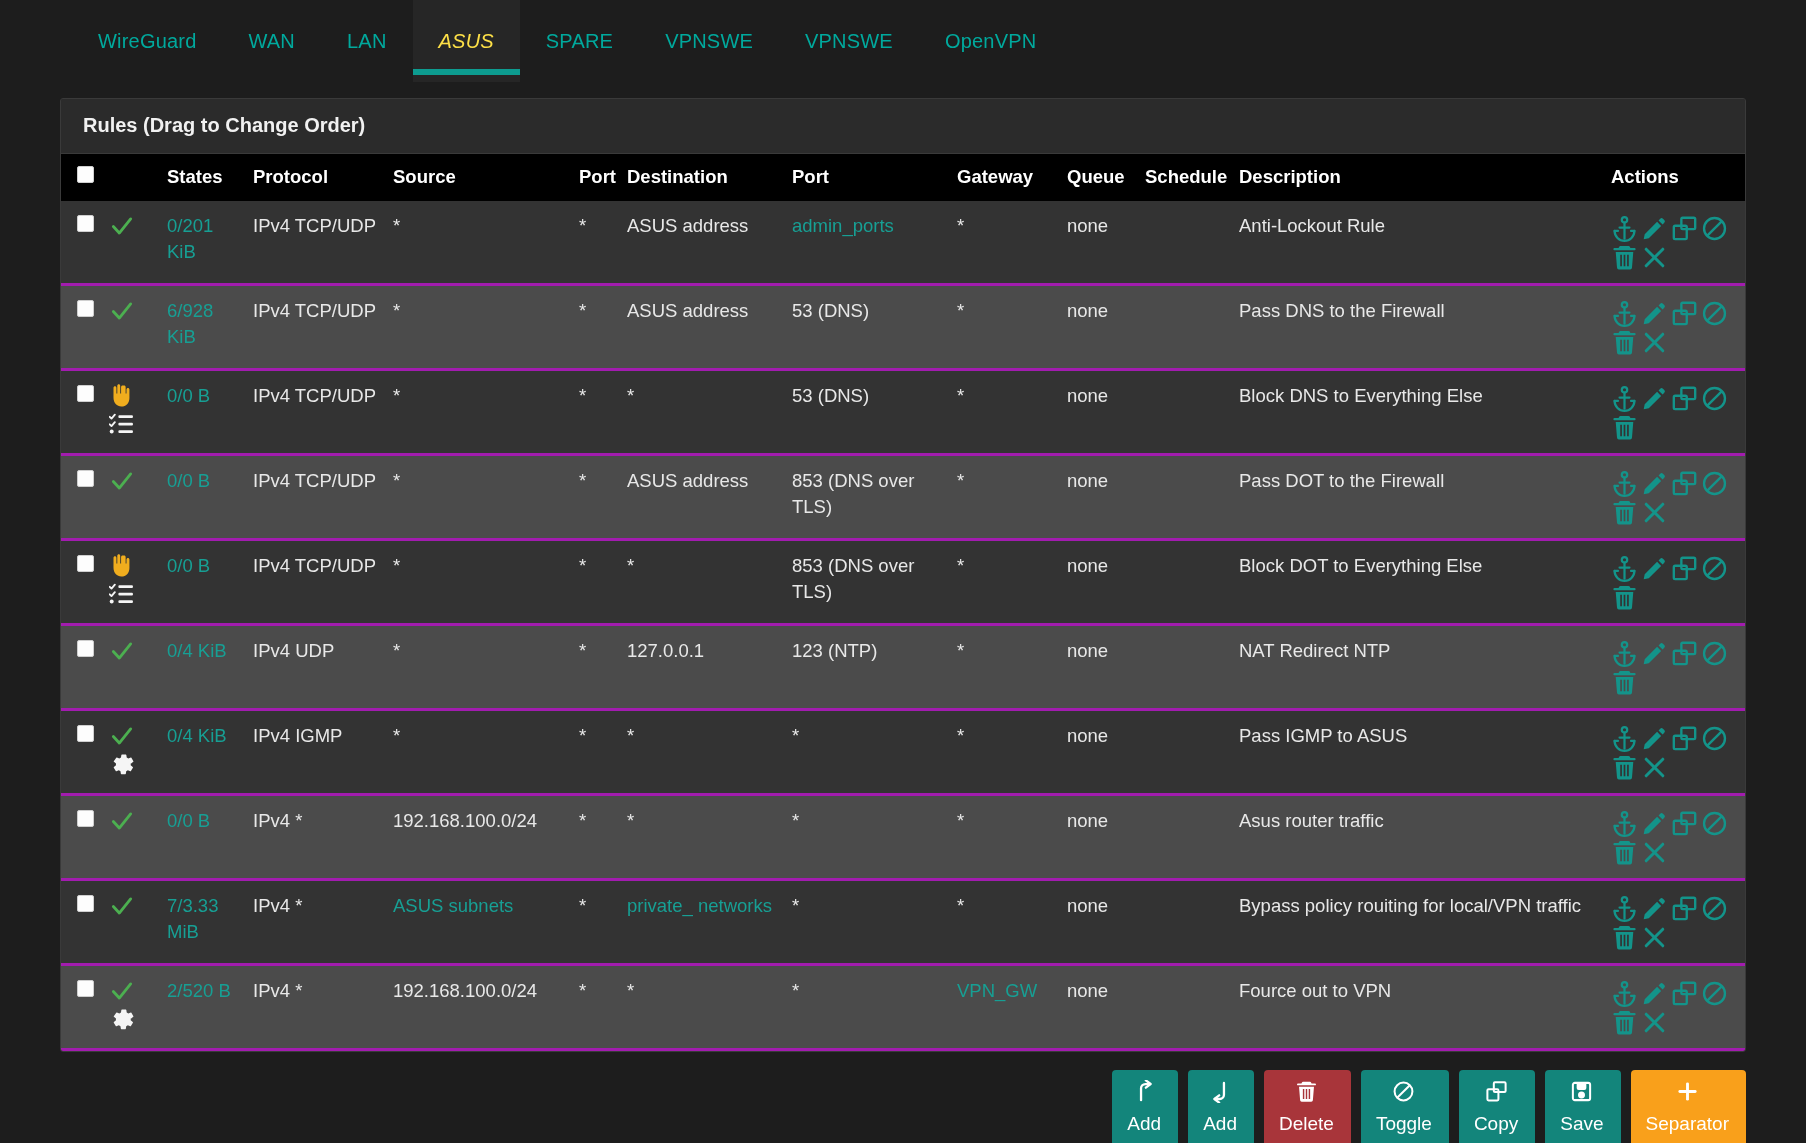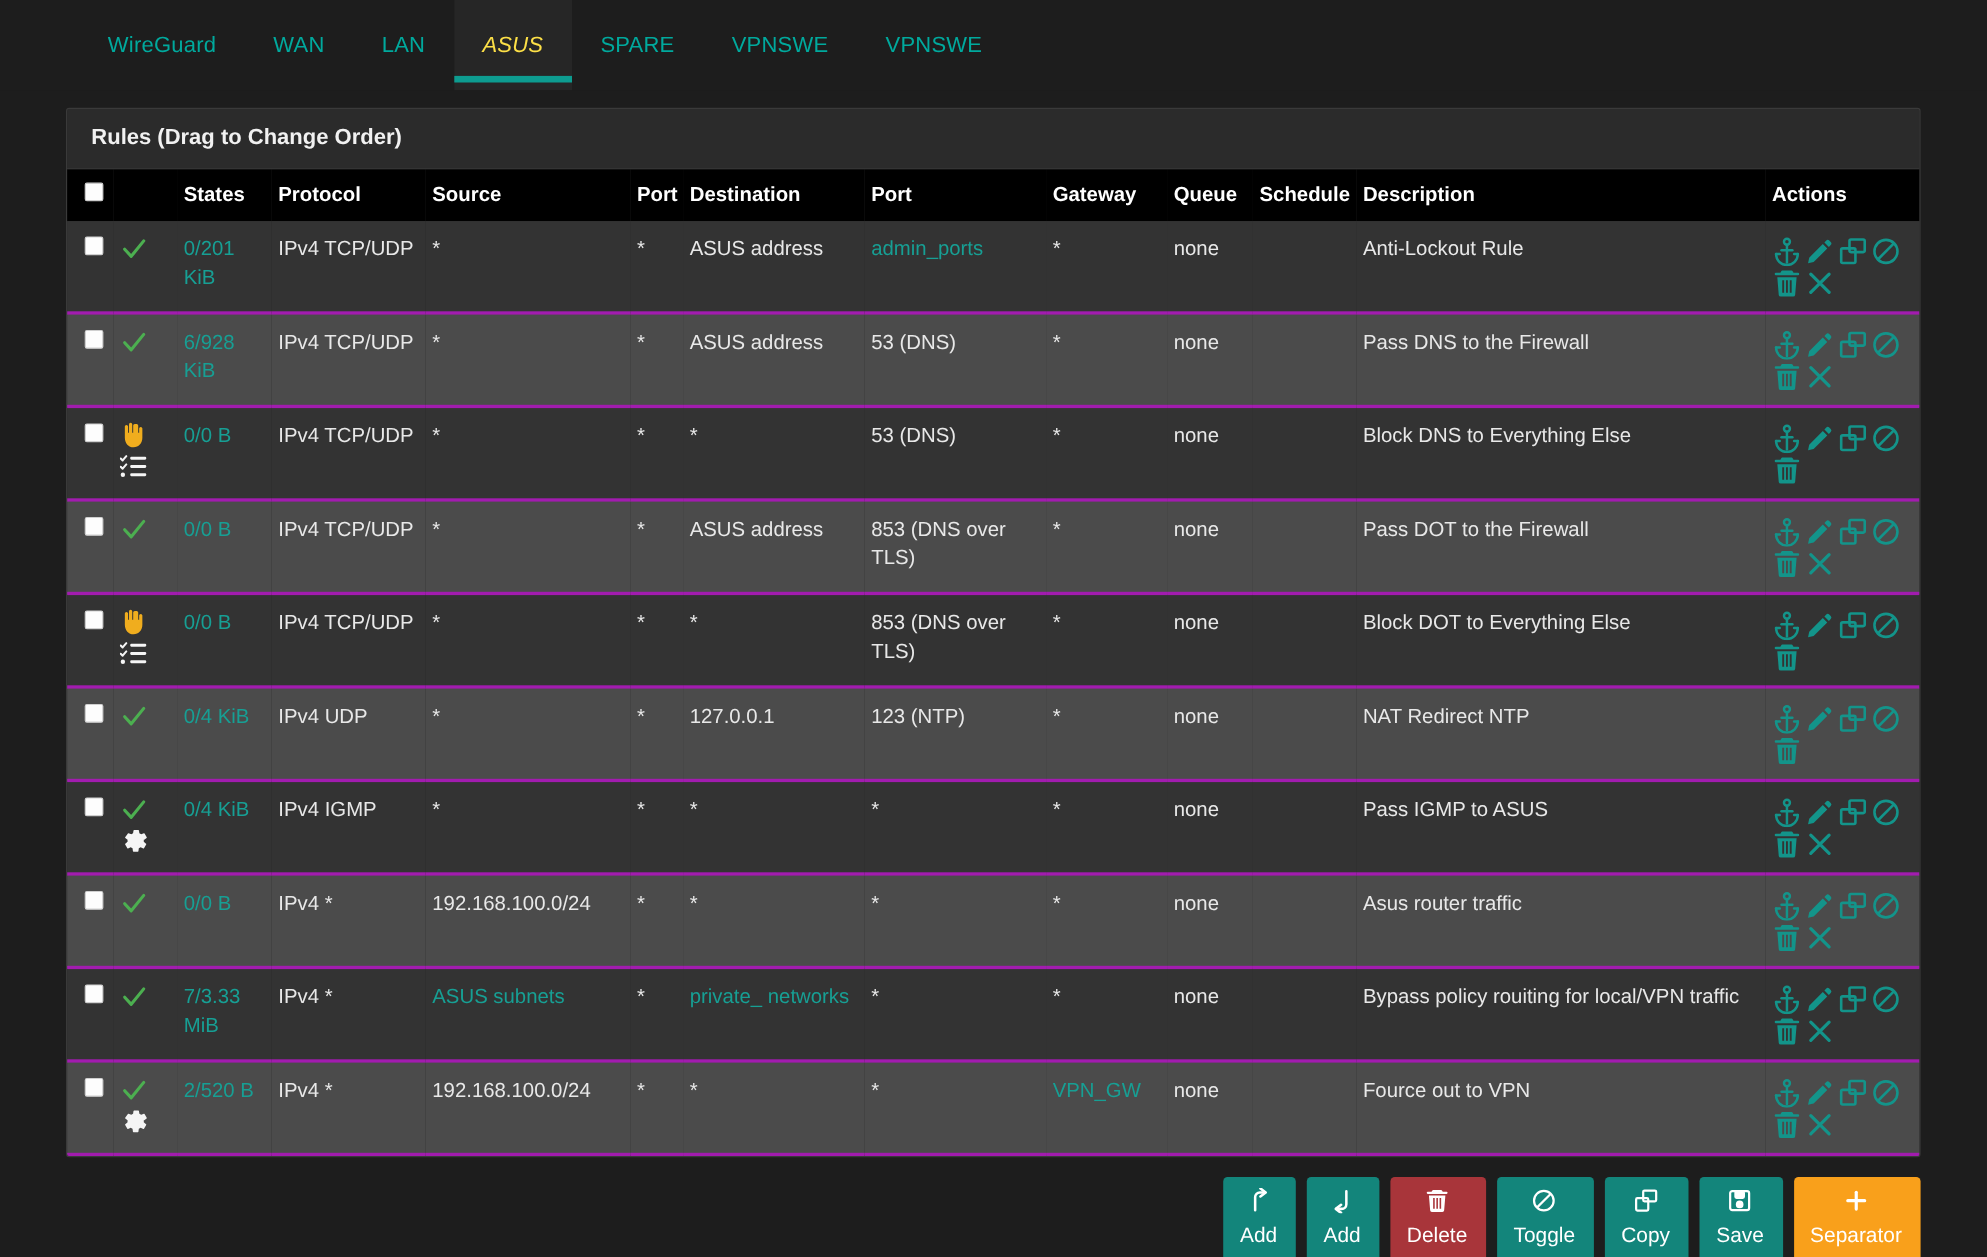--- a/index.html
+++ b/index.html
@@ -162,20 +162,23 @@
       <span>ASUS</span>
     </div>
     <div class="tab">
       <span>SPARE</span>
     </div>
     <div class="tab">
       <span>VPNSWE</span>
     </div>
     <div class="tab">
       <span>VPNSWE</span>
+    </div>
+    <div class="tab">
+      <span>OpenVPN</span>
     </div>
   </div>
 
 <div class="panel">
   <div class="panel-heading">Rules (Drag to Change Order)</div>
   <table class="rules">
     <thead>
         <tr>
           <th class="c-chk"><span class="cbox"></span></th>
           <th class="c-state"><span></span></th>

